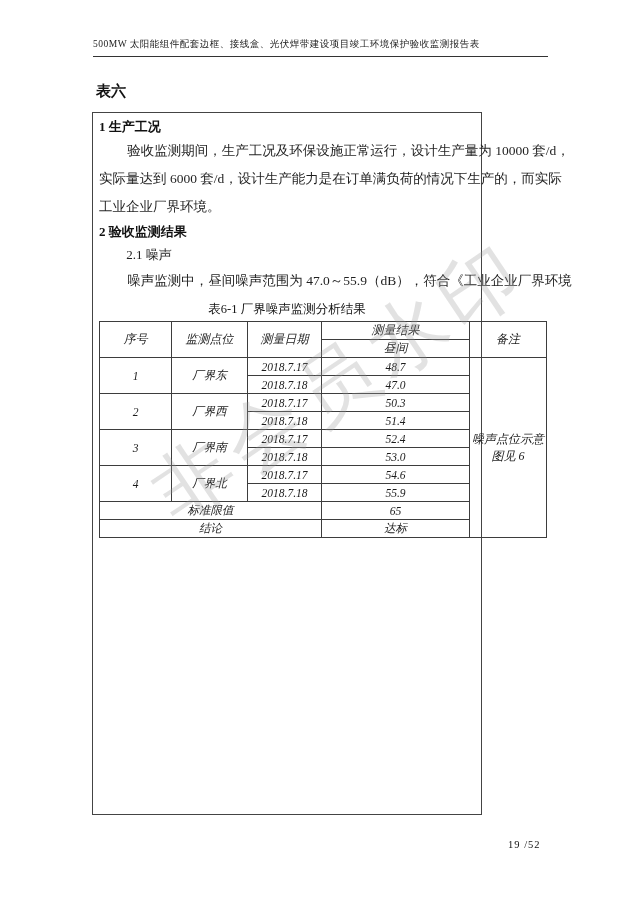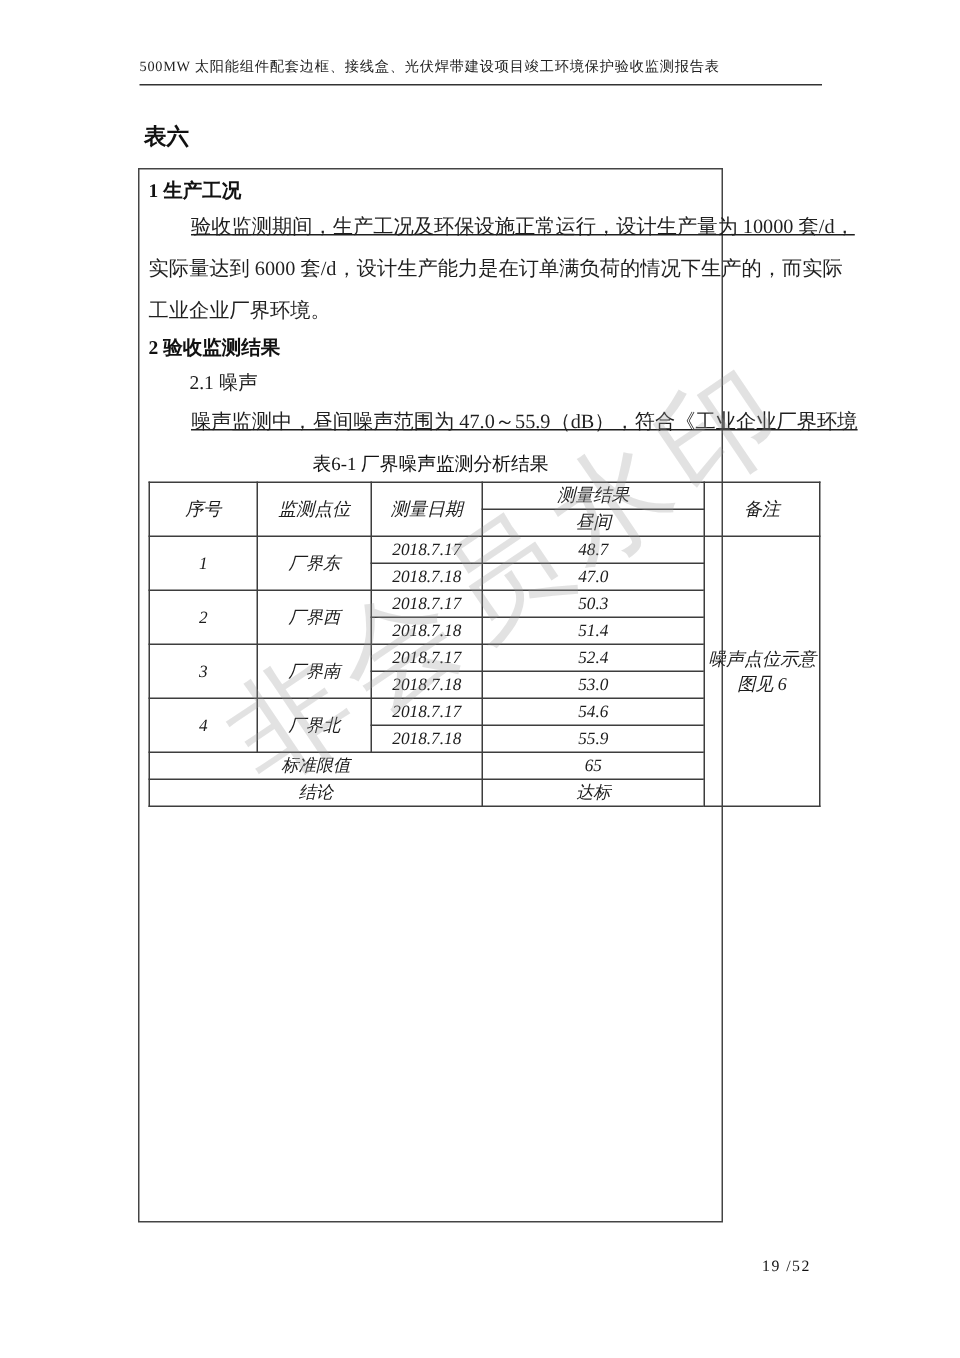--- a/index.html
+++ b/index.html
@@ -31,21 +31,21 @@
   
   .outer-box{
     position:absolute;top:112px;left:92px;
     width:390px;height:703px;
     border:1.5px solid #444;
     box-sizing:border-box;
     padding:3px 6px;
   }
   .h-bold{font-size:13px;font-weight:bold;line-height:21px;color:#111;}
   .body-line{font-size:13.5px;line-height:28px;white-space:nowrap;}
-  .indent{text-indent:2.1em;text-decoration:underline;}
+  .indent{text-indent:2.1em;}
   .sub-head{font-size:13px;line-height:25px;text-indent:2.1em;}
 
   .tbl-title{
     text-align:center;font-size:12.5px;font-weight:normal;
     margin-top:5px;line-height:18px;color:#111;
   }
 
   table.noise{
     border-collapse:collapse;
     margin:3px auto 0 auto;

